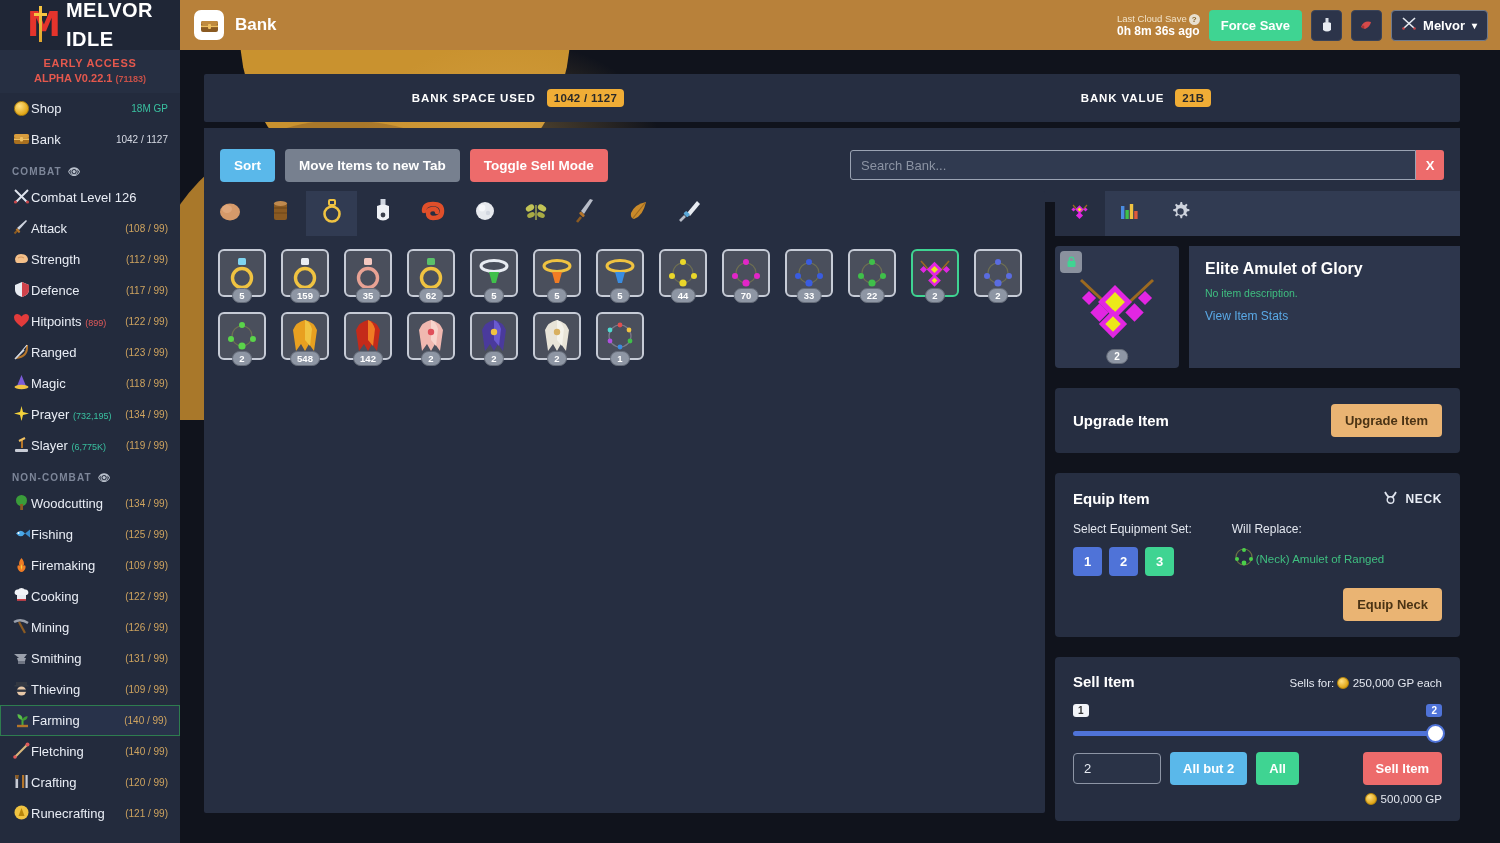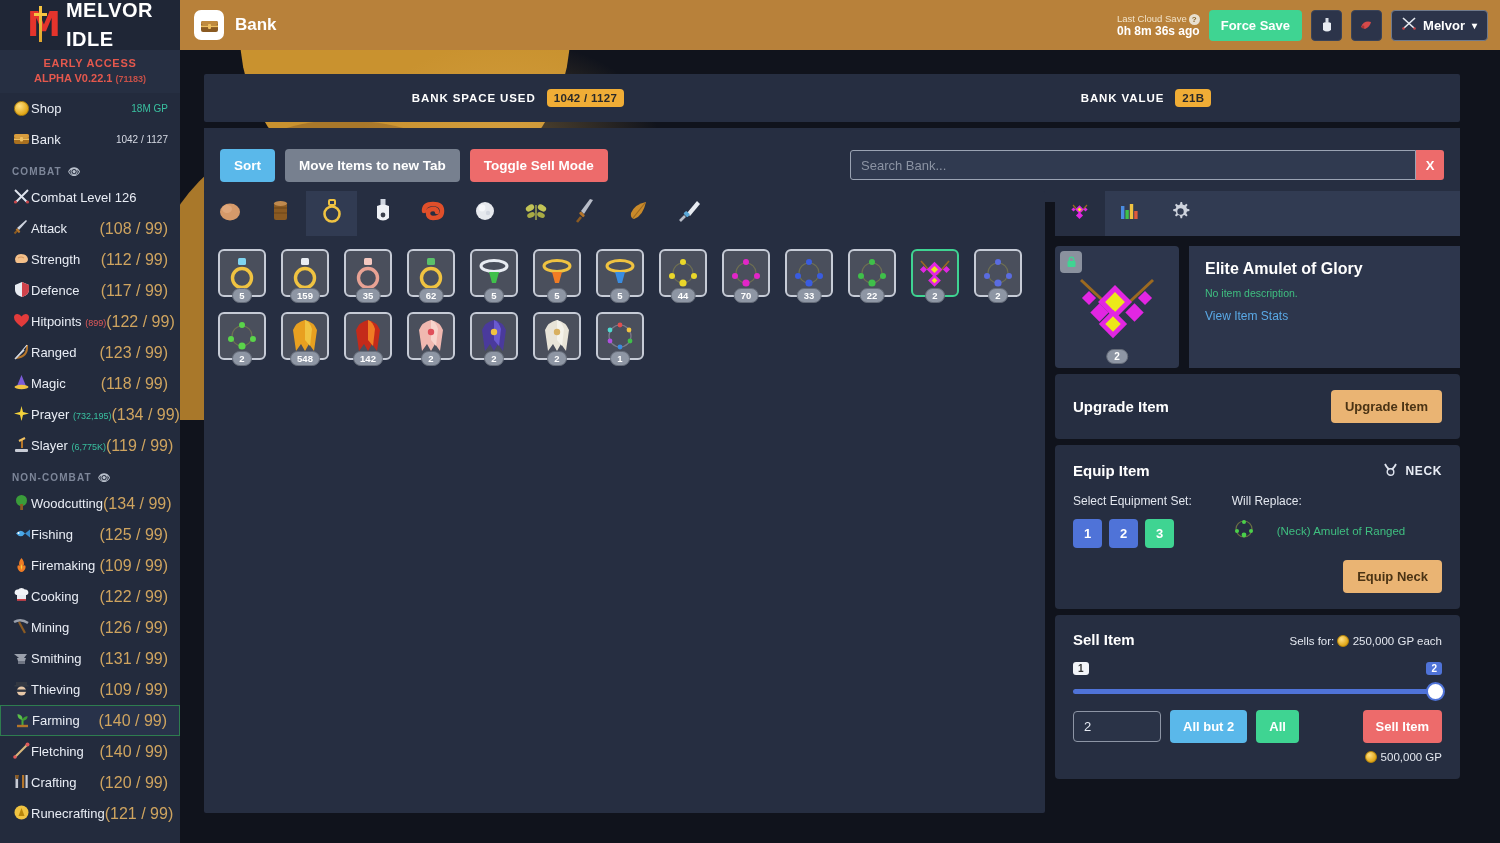--- a/index.html
+++ b/index.html
@@ -47,21 +47,21 @@
     display: flex; align-items: center; height: 31px; padding: 0 12px;
     cursor: pointer;
   }
   .nav-row.active { background: #28324a; border: 1px solid #2e7d4f; }
   .nav-ico {
     width: 19px; height: 19px; display: flex; align-items: center;
     justify-content: center; font-size: 14px; flex-shrink: 0;
   }
   .nav-label { font-size: 13px; color: #e9edf5; flex: 1; white-space: nowrap; }
   .nav-label .sub { font-size: 9px; }
-  .nav-right { font-size: 16px; color: #cfa45f; white-space: nowrap; }
+  .nav-right { font-size: 10px; color: #cfa45f; white-space: nowrap; }
   .nav-right.gp { color: #39c0a0; font-size: 10px; }
   .nav-right.plain { color: #d6dae4; font-size: 10px; }
   .sec-head {
     padding: 11px 12px 5px; font-size: 10px; letter-spacing: 1.1px;
     color: #7d8699; font-weight: bold; display: flex; align-items: center; gap: 6px;
   }
   .eye { font-size: 10px; color: #b9c0cc; }
   .coin {
     width: 12px; height: 12px; border-radius: 50%;
     background: radial-gradient(circle at 35% 32%, #ffe082, #e0a617 72%);
@@ -192,21 +192,21 @@
   #right-panel {
     position: absolute; left: 1055px; top: 191px; width: 405px; height: 622px;
     z-index: 10;
   }
   .rp-tabs { display: flex; height: 45px; background: #313b52; }
   .rp-tab {
     width: 50px; display: flex; align-items: center; justify-content: center;
     font-size: 16px; cursor: pointer;
   }
   .rp-tab.active { background: #262e41; }
-  .card { background: #262e41; border-radius: 4px; margin-top: 6px; }
+  .card { background: #262e41; border-radius: 4px; margin-top: 20px; }
   .card-first { background: transparent; margin-top: 0; }
   .detail-row { display: flex; gap: 10px; }
   .item-portrait {
     width: 124px; height: 122px; background: #2d364c; border-radius: 4px;
     position: relative; display: flex; align-items: center; justify-content: center;
   }
   .lock-badge {
     position: absolute; left: 5px; top: 5px; width: 22px; height: 22px;
     background: #8a919e; border-radius: 4px; display: flex;
     align-items: center; justify-content: center; font-size: 12px; color: #3fd492;
@@ -230,21 +230,21 @@
   }
   .slot-tag { display: flex; align-items: center; gap: 7px; font-size: 12px;
     font-weight: bold; color: #e9edf5; letter-spacing: 0.6px; }
   .sublabel { font-size: 12px; color: #e3e7ef; }
   .setbtn {
     width: 29px; height: 29px; border-radius: 4px; background: #4f73d8;
     color: #fff; font-size: 13px; font-weight: bold; border: none;
     cursor: pointer; display: flex; align-items: center; justify-content: center;
   }
   .setbtn.on { background: #3fd492; }
-  .replace-line { display: flex; align-items: center; gap: 21px; margin-top: 9px; }
+  .replace-line { display: flex; align-items: center; gap: 0; margin-top: 9px; }
   .replace-text { font-size: 11.5px; color: #3fbf80; }
 
   .sell-head { display: flex; align-items: baseline; justify-content: space-between; }
   .sells-for { font-size: 11.5px; color: #e3e7ef; }
   .slider-zone { position: relative; margin-top: 14px; height: 42px; }
   .tick-lbl {
     position: absolute; top: 0; font-size: 10px; font-weight: bold;
     border-radius: 3px; padding: 1px 5px;
   }
   .tick-min { left: 0; background: #f2f4f8; color: #333; }

